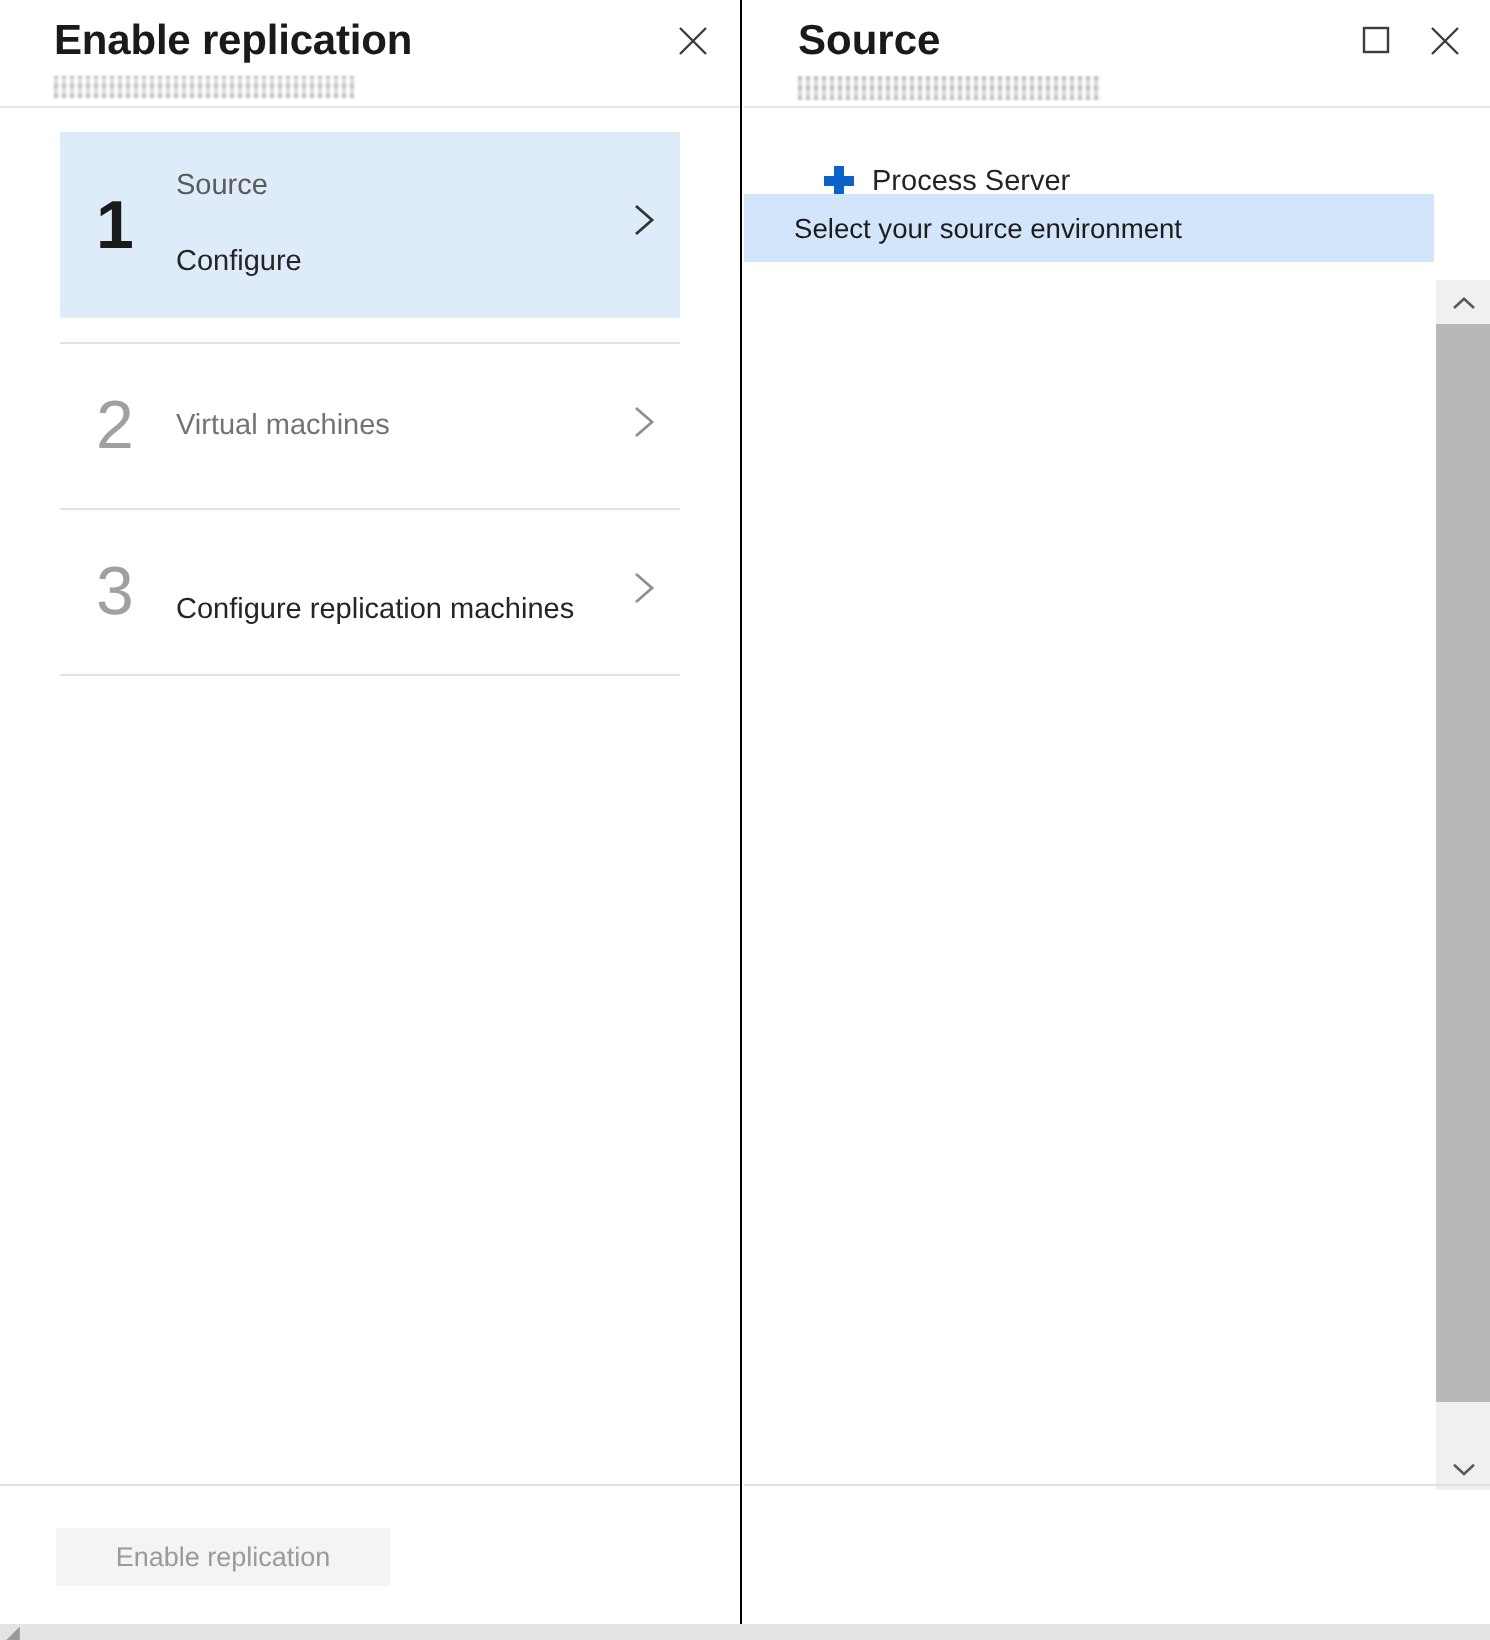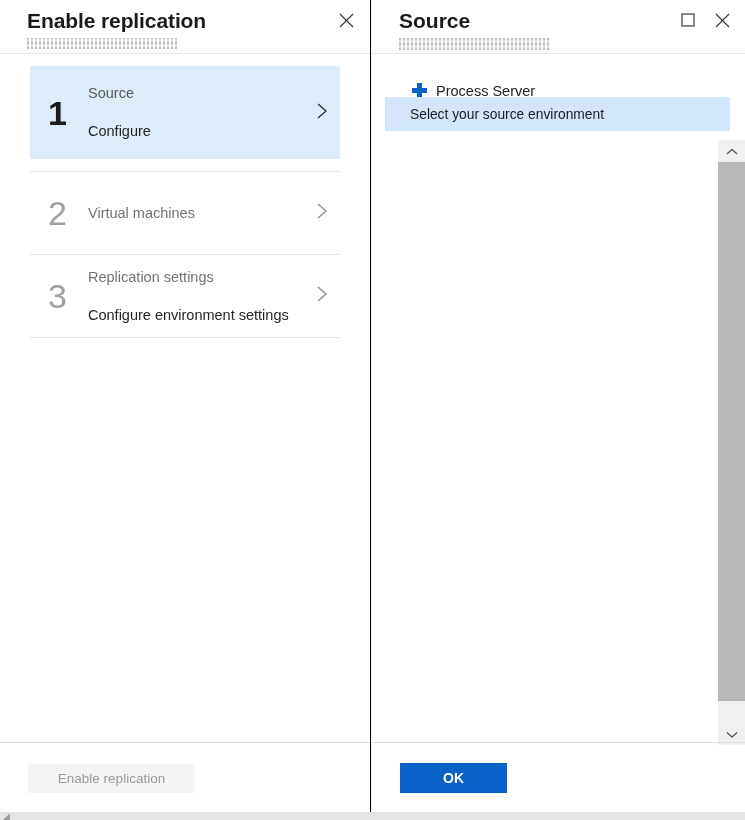--- a/index.html
+++ b/index.html
@@ -193,21 +193,20 @@
   .plus-icon::before { left: 0; top: 5px; width: 15px; height: 5px; }
   .plus-icon::after  { top: 0; left: 5px; height: 15px; width: 5px; }
   .cmd-label { font-size: 14.5px; color: #242424; }
 
   .section-banner {
     position: absolute; top: 97px; left: 0;
     width: 345px; height: 34px;
     background: #d3e5fb;
     display: flex; align-items: center;
     padding-left: 25px;
-    margin-left: 13px;
   }
   .section-banner .txt { font-size: 13.8px; color: #1c1c1c; }
 
   
   .vscroll {
     position: absolute;
     right: 0; top: 140px;
     width: 27px; height: 605px;
     background: #f0f0f0;
   }
@@ -298,22 +297,21 @@
             <path d="M2 3 L10 10 L2 17" stroke="#909090" stroke-width="1.4" fill="none"></path>
           </svg>
         </div>
       </div>
 
       <div class="step-divider"></div>
 
       <div class="step disabled">
         <div class="num">3</div>
         <div class="labels">
-          <div class="label-main">Replication settings</div>
-          <div class="label-sub">Configure environment settings</div>
+          <div class="label-sub">Configure replication machines</div>
         </div>
         <div class="chev">
           <svg width="13" height="20" viewBox="0 0 13 20">
             <path d="M2 3 L10 10 L2 17" stroke="#909090" stroke-width="1.4" fill="none"></path>
           </svg>
         </div>
       </div>
 
       <div class="step-divider"></div>
     </div>
@@ -361,19 +359,18 @@
       </div>
       <div class="thumb"></div>
       <div class="arrow down">
         <svg width="12" height="7" viewBox="0 0 12 7">
           <path d="M1 1.4 L6 6 L11 1.4" stroke="#5a5a5a" stroke-width="1.3" fill="none"></path>
         </svg>
       </div>
     </div>
 
     <div class="rb-footer-rule"></div>
-    <button class="ok-btn">OK</button>
   </div>
 
   <div class="bottom-strip">
     <span class="resize-grip">◢</span>
   </div>
 </div>
 
 </body></html>

